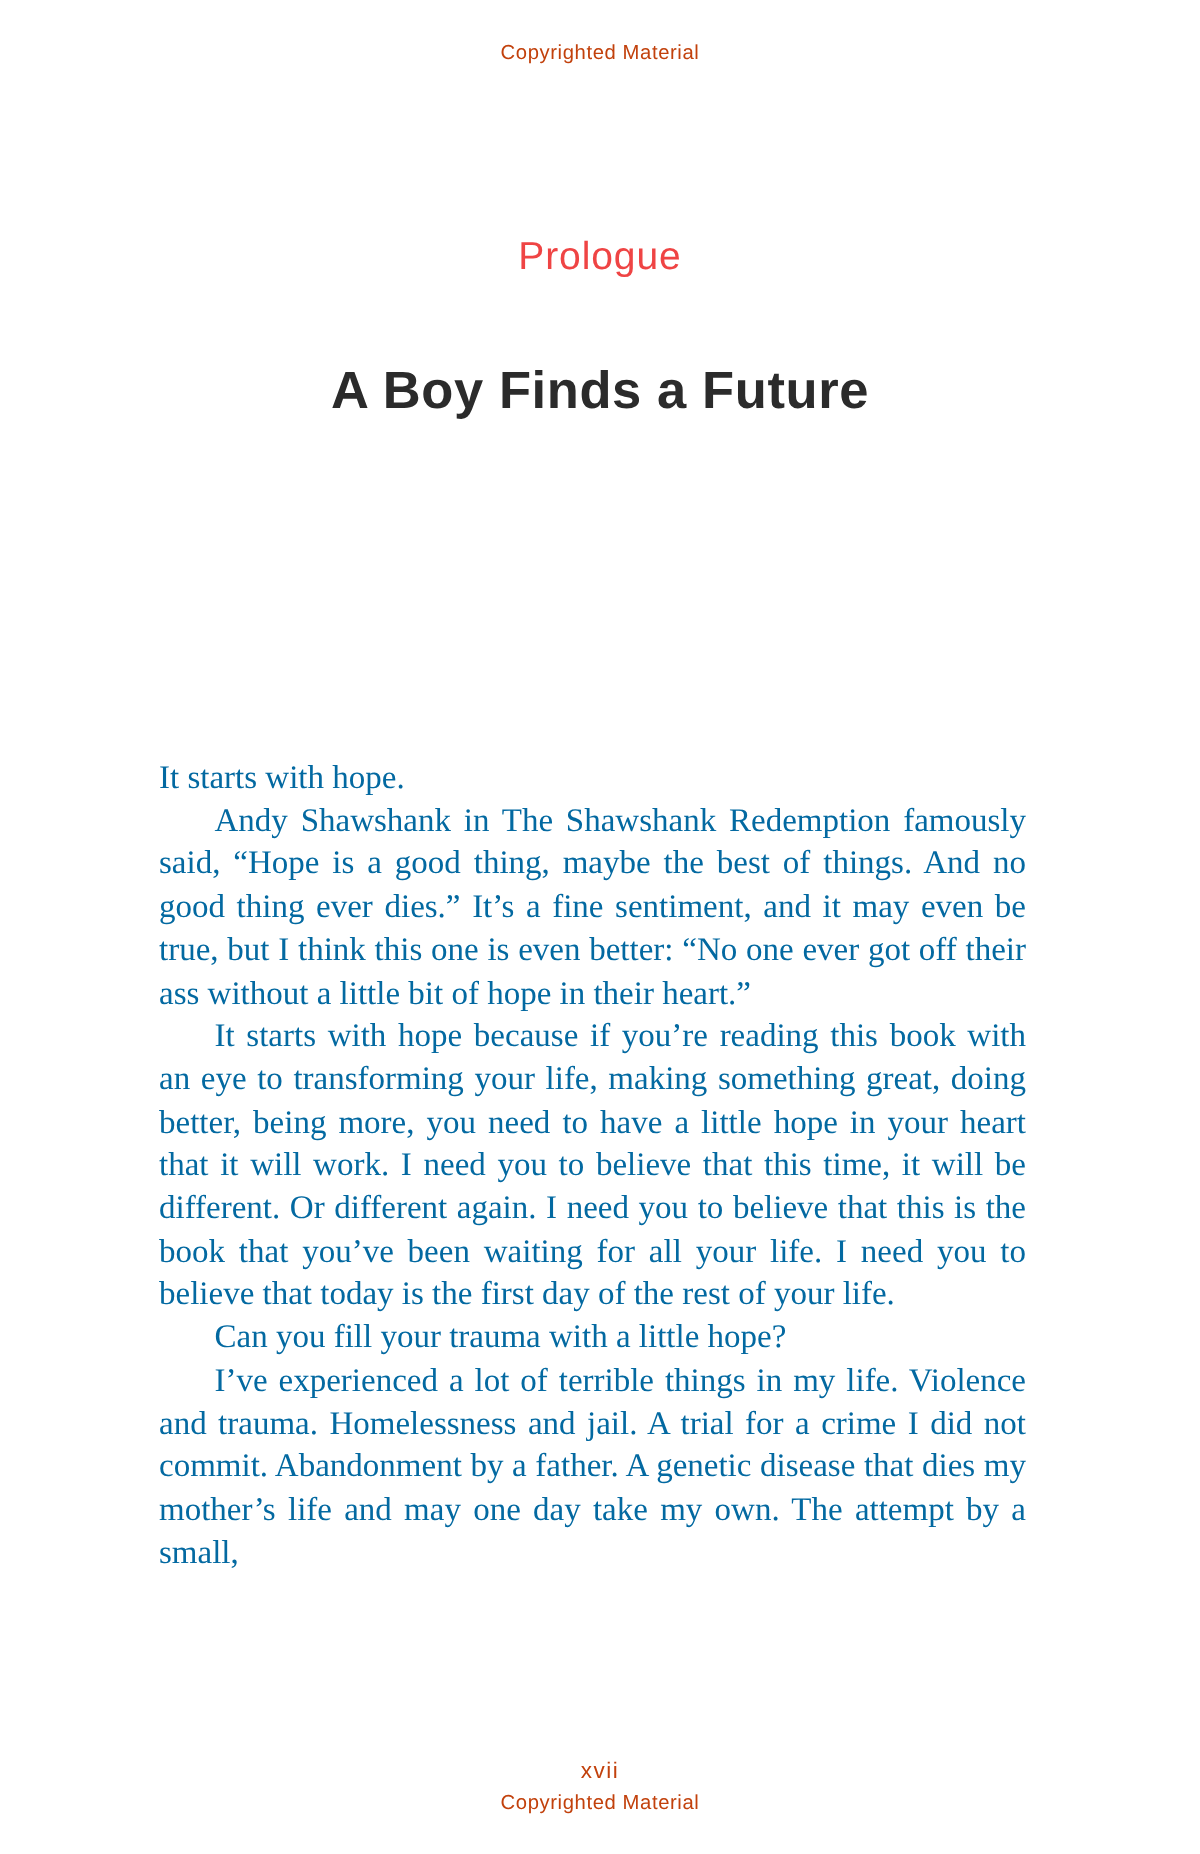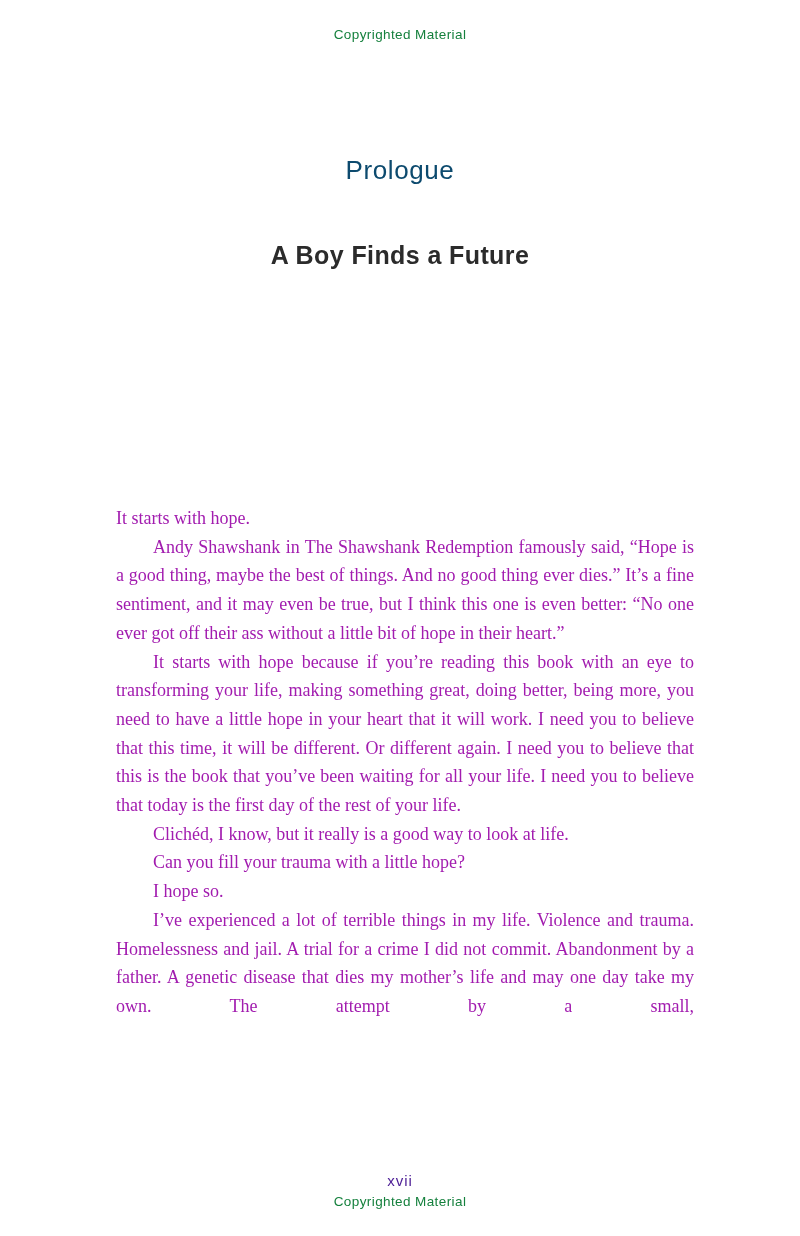--- a/index.html
+++ b/index.html
@@ -14,92 +14,90 @@
     overflow: hidden;
   }
   .copyright {
     position: absolute;
     left: 0;
     width: 100%;
     text-align: center;
     font-family: "Liberation Sans", sans-serif;
     font-size: 13.5px;
     letter-spacing: 0.4px;
-    color: #15803d;
+    color: #c2410c;
   }
   .copyright.top { top: 27px; }
   .copyright.bottom { top: 1194px; }
   .kicker {
     position: absolute;
     top: 155px;
     left: 0;
     width: 100%;
     text-align: center;
     font-family: "Liberation Sans", sans-serif;
     font-weight: 400;
     font-size: 26px;
     letter-spacing: 0.6px;
-    color: #0c4a6e;
+    color: #ef4444;
   }
   .chapter-title {
     position: absolute;
     top: 241px;
     left: 0;
     width: 100%;
     text-align: center;
     font-family: "Liberation Sans", sans-serif;
     font-weight: 700;
-    font-size: 25px;
+    font-size: 35px;
     letter-spacing: 0.4px;
     color: #2b2b2b;
   }
   .body-text {
     position: absolute;
     top: 504px;
-    left: 116px;
+    left: 106px;
     width: 578px;
-    font-size: 18px;
+    font-size: 22px;
     line-height: 28.7px;
     text-align: justify;
-    color: #a21caf;
+    color: #0369a1;
   }
   .body-text p { text-indent: 37px; }
   .body-text p.no-indent { text-indent: 0; }
   .body-text p.justify-last { text-align-last: justify; }
   .book-title-italic { }
   .page-number {
     position: absolute;
     top: 1172px;
     left: 0;
     width: 100%;
     text-align: center;
     font-family: "Liberation Sans", sans-serif;
     font-size: 15px;
     letter-spacing: 1px;
-    color: #4c1d95;
+    color: #c2410c;
   }
 </style>
 </head>
 <body>
 
 <div class="page">
 
   <div class="copyright top">Copyrighted Material</div>
 
   <div class="kicker">Prologue</div>
 
   <div class="chapter-title">A Boy Finds a Future</div>
 
   <div class="body-text">
     <p class="no-indent">It starts with hope.</p>
     <p><span>Andy Shawshank in </span><span class="book-title-italic">The Shawshank Redemption</span><span> famously said, “Hope is a good thing, maybe the best of things. And no good thing ever dies.” It’s a fine sentiment, and it may even be true, but I think this one is even better: “No one ever got off their ass without a little bit of hope in their heart.”</span></p>
     <p>It starts with hope because if you’re reading this book with an eye to transforming your life, making something great, doing better, being more, you need to have a little hope in your heart that it will work. I need you to believe that this time, it will be different. Or different again. I need you to believe that this is the book that you’ve been waiting for all your life. I need you to believe that today is the first day of the rest of your life.</p>
-    <p>Clichéd, I know, but it really is a good way to look at life.</p>
     <p>Can you fill your trauma with a little hope?</p>
-    <p>I hope so.</p>
     <p class="justify-last">I’ve experienced a lot of terrible things in my life. Violence and trauma. Homelessness and jail. A trial for a crime I did not commit. Abandonment by a father. A genetic disease that dies my mother’s life and may one day take my own. The attempt by a small,</p>
   </div>
 
   <div class="page-number">xvii</div>
 
   <div class="copyright bottom">Copyrighted Material</div>
 
 </div>
 
 </body></html>

